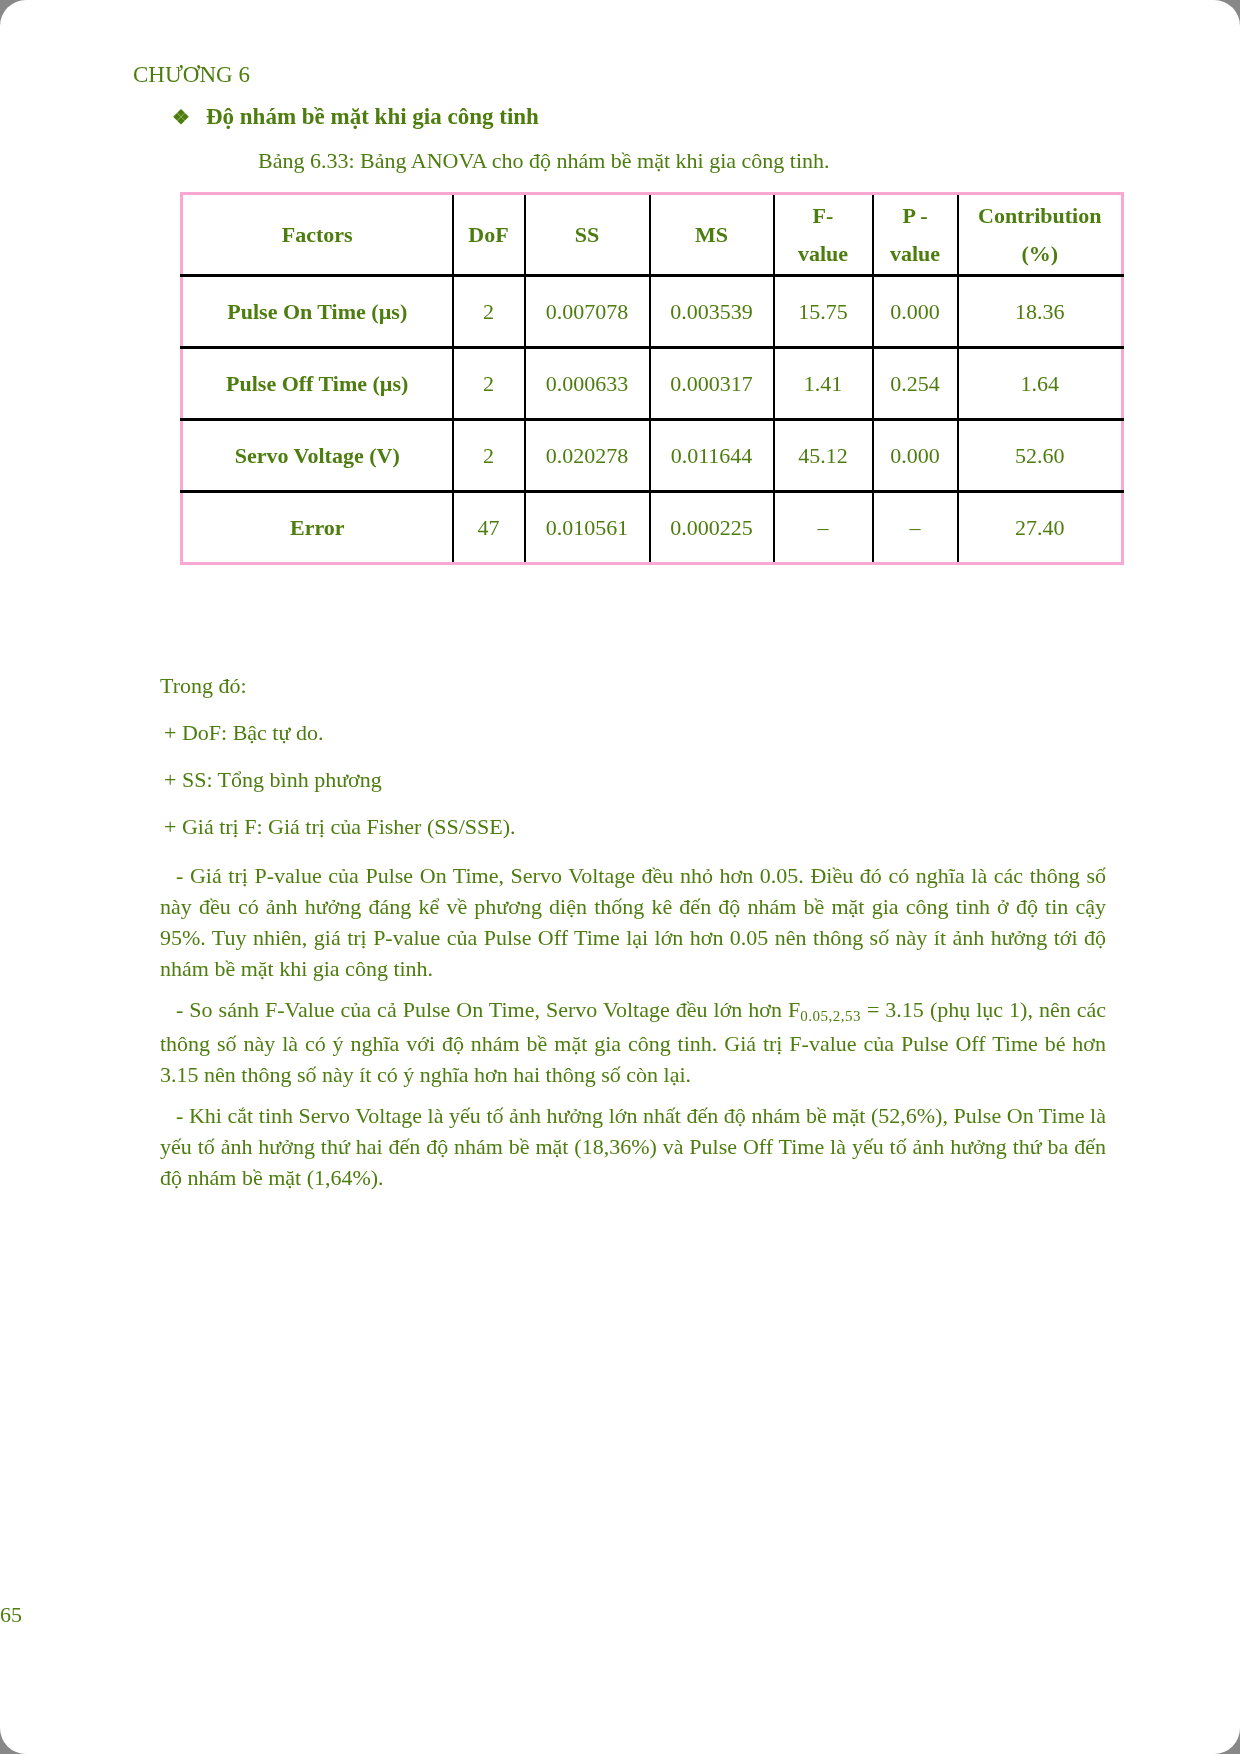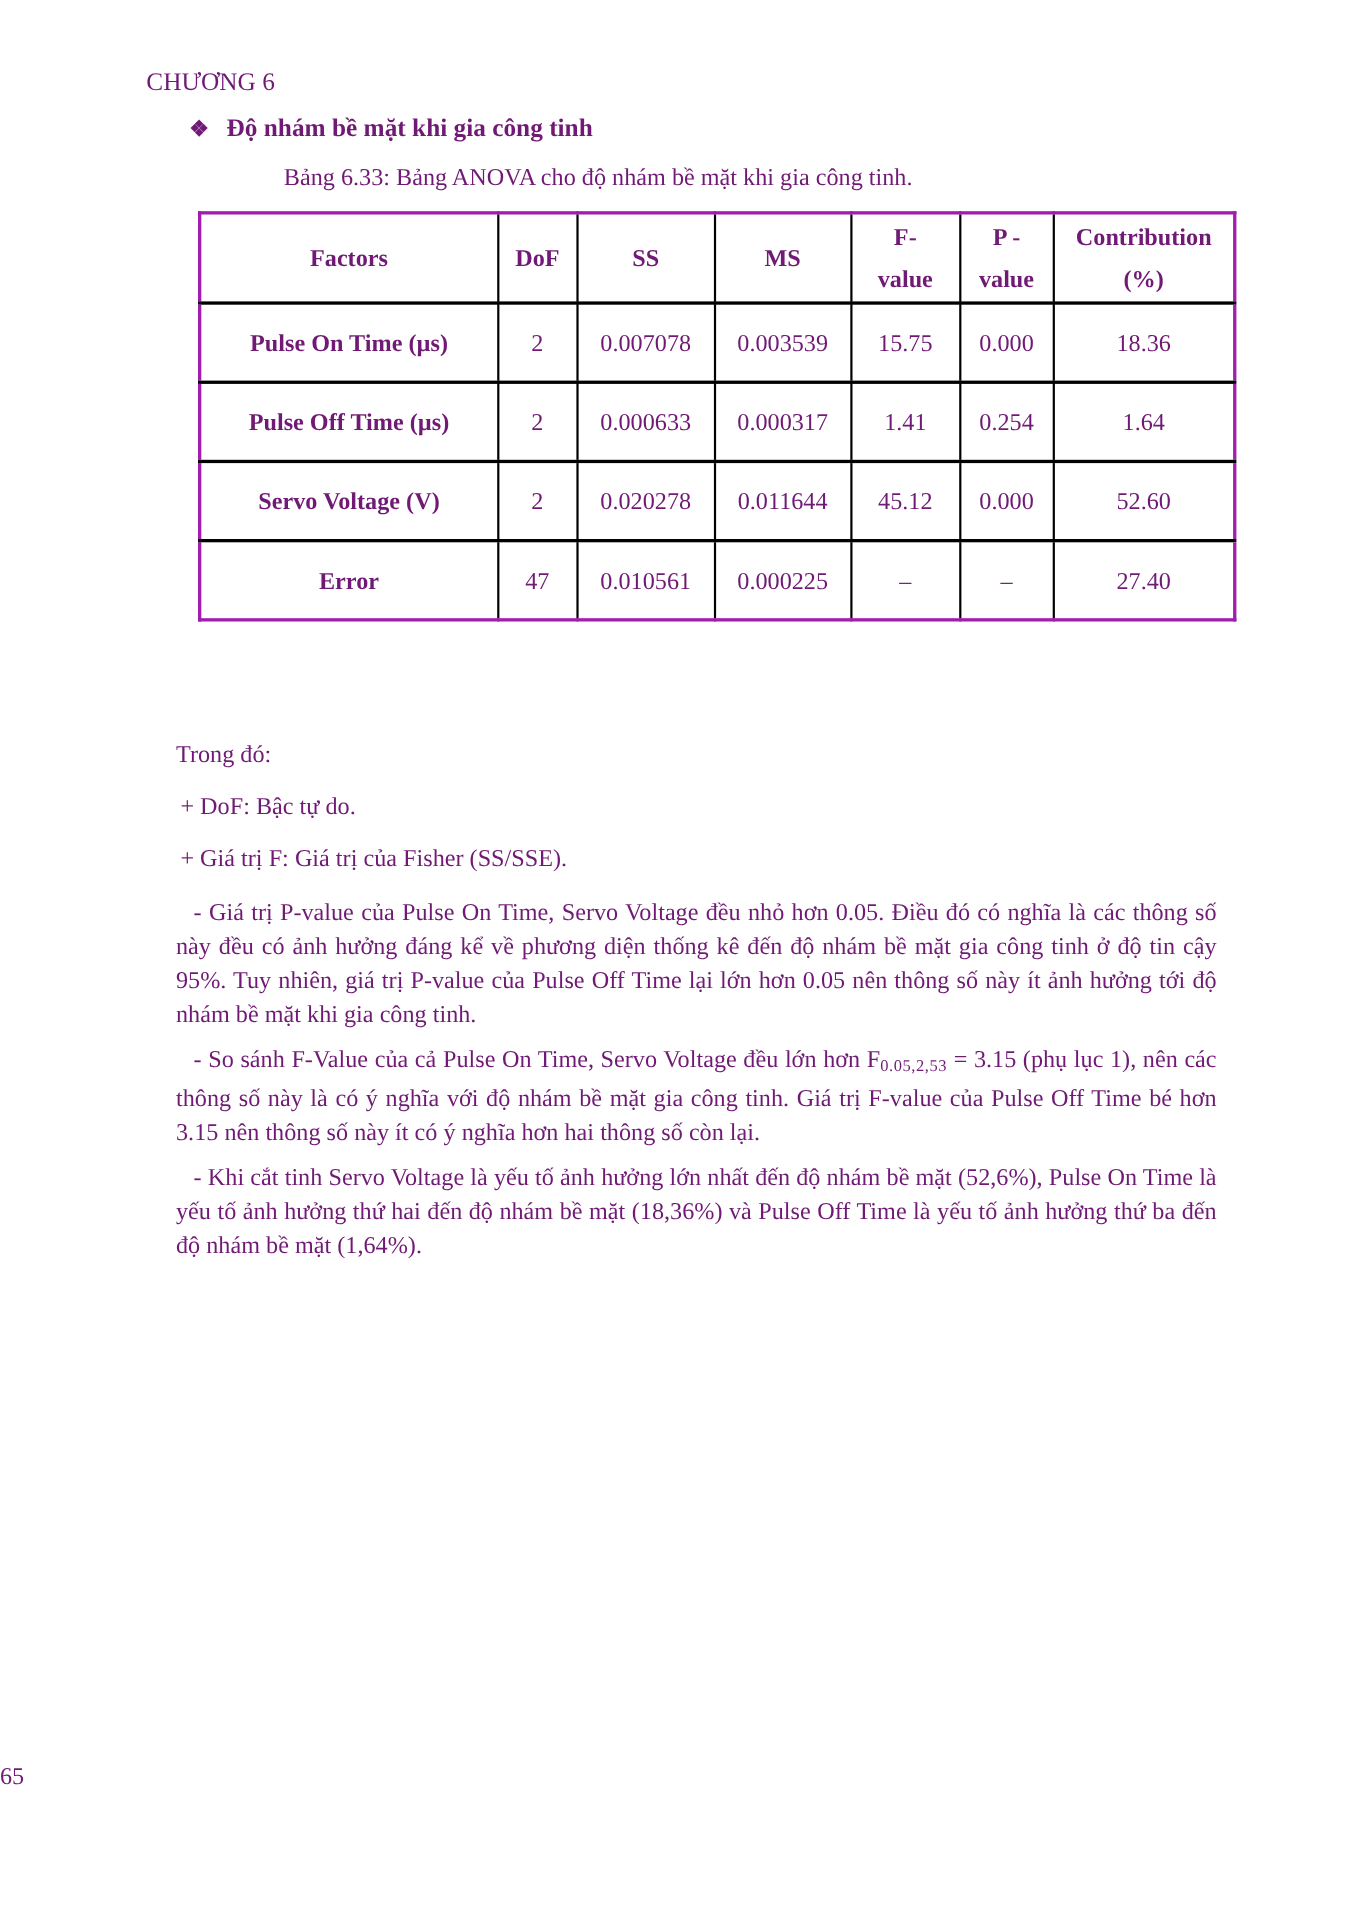--- a/index.html
+++ b/index.html
@@ -2,22 +2,23 @@
 <html><head>
 <meta charset="utf-8">
 <style>
   html, body { margin: 0; padding: 0; background: #888; }
   .page {
     position: relative;
     width: 1240px;
     height: 1754px;
     margin: 0 auto;
     background: #ffffff;
-    color: #701a75;
+    color: #4d7c0f;
     font-family: "Liberation Serif", "DejaVu Serif", serif;
+    border-radius: 26px;
   }
   .chapter-header {
     position: absolute;
     left: 133px;
     top: 62px;
     font-size: 23px;
   }
   .section-heading {
     position: absolute;
     left: 172px;
@@ -35,21 +36,21 @@
     top: 148px;
     font-size: 22px;
   }
   table.anova {
     position: absolute;
     left: 180px;
     top: 192px;
     width: 941px;
     border-collapse: collapse;
     table-layout: fixed;
-    border: 3px solid #a21caf;
+    border: 3px solid #f9a8d4;
   }
   table.anova th, table.anova td {
     border: 2px solid #000;
     text-align: center;
     vertical-align: middle;
     font-size: 22px;
     padding: 0;
     overflow: hidden;
   }
   table.anova tbody tr { border-top: 3px solid #000; }
@@ -167,20 +168,21 @@
         <td>–</td>
         <td>–</td>
         <td>27.40</td>
       </tr>
     </tbody>
   </table>
 
   <div class="body-text">
     <div class="note-line">Trong đó:</div>
     <div class="note-line note-indent">+ DoF: Bậc tự do.</div>
+    <div class="note-line note-indent">+ SS: Tổng bình phương</div>
     <div class="note-line note-indent">+ Giá trị F: Giá trị của Fisher (SS/SSE).</div>
 
     <p class="para">- Giá trị P-value của Pulse On Time, Servo Voltage đều nhỏ hơn 0.05. Điều đó có nghĩa là các thông số này đều có ảnh hưởng đáng kể về phương diện thống kê đến độ nhám bề mặt gia công tinh ở độ tin cậy 95%. Tuy nhiên, giá trị P-value của Pulse Off Time lại lớn hơn 0.05 nên thông số này ít ảnh hưởng tới độ nhám bề mặt khi gia công tinh.</p>
 
     <p class="para"><span>- So sánh F-Value của cả Pulse On Time, Servo Voltage đều lớn hơn F</span><span class="f-sub">0.05,2,53</span><span> = 3.15 (phụ lục 1), nên các thông số này là có ý nghĩa với độ nhám bề mặt gia công tinh. Giá trị F-value của Pulse Off Time bé hơn 3.15 nên thông số này ít có ý nghĩa hơn hai thông số còn lại.</span></p>
 
     <p class="para">- Khi cắt tinh Servo Voltage là yếu tố ảnh hưởng lớn nhất đến độ nhám bề mặt (52,6%), Pulse On Time là yếu tố ảnh hưởng thứ hai đến độ nhám bề mặt (18,36%) và Pulse Off Time là yếu tố ảnh hưởng thứ ba đến độ nhám bề mặt (1,64%).</p>
   </div>
 
   <div class="page-number">65</div>

